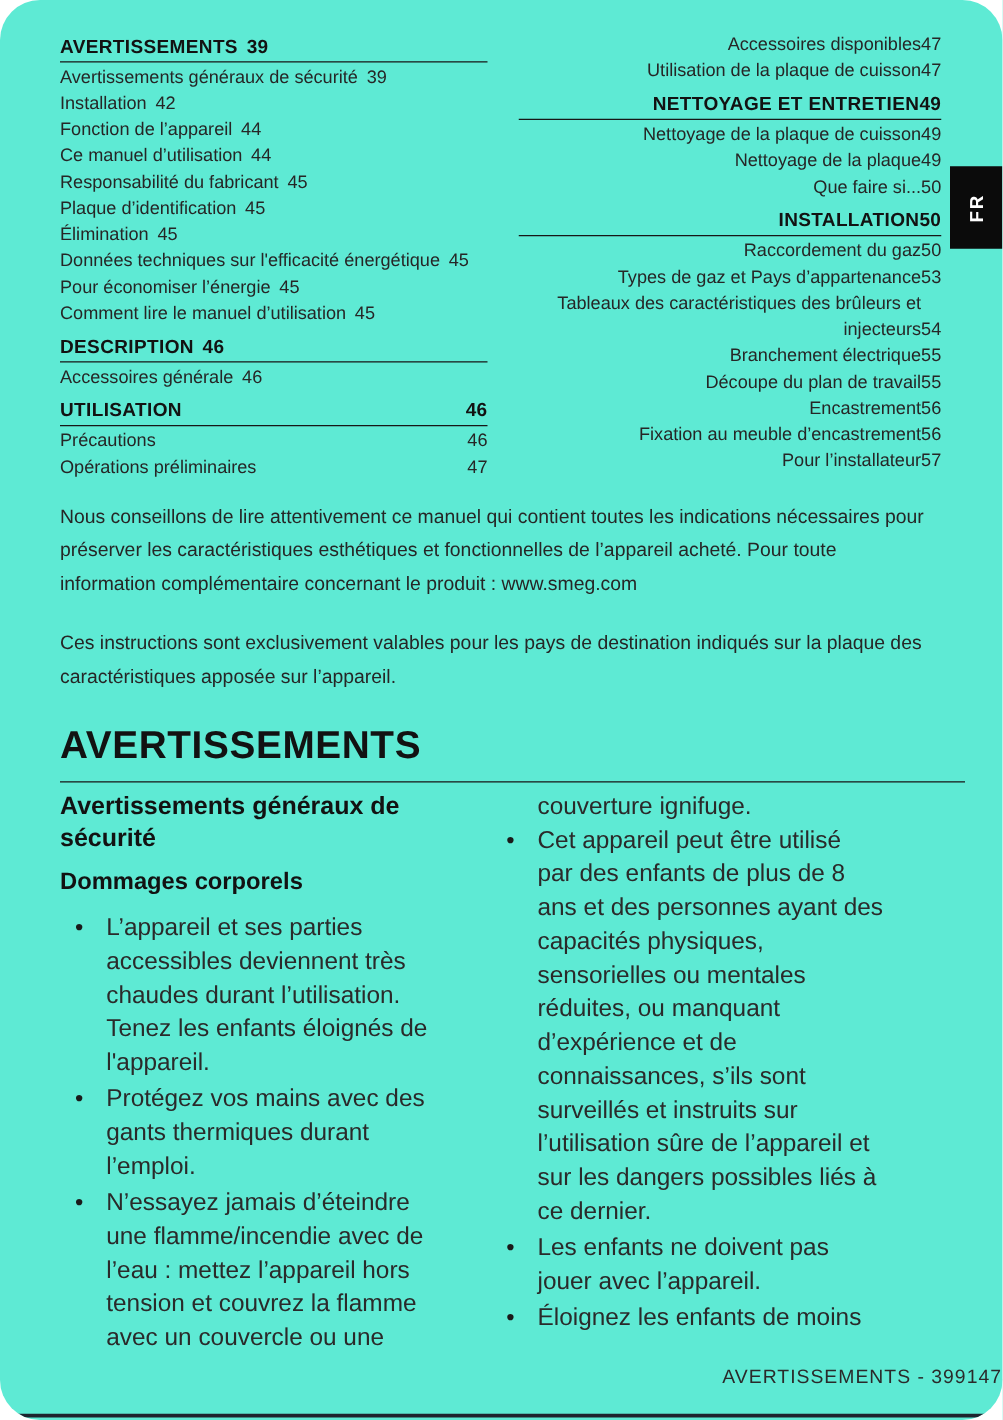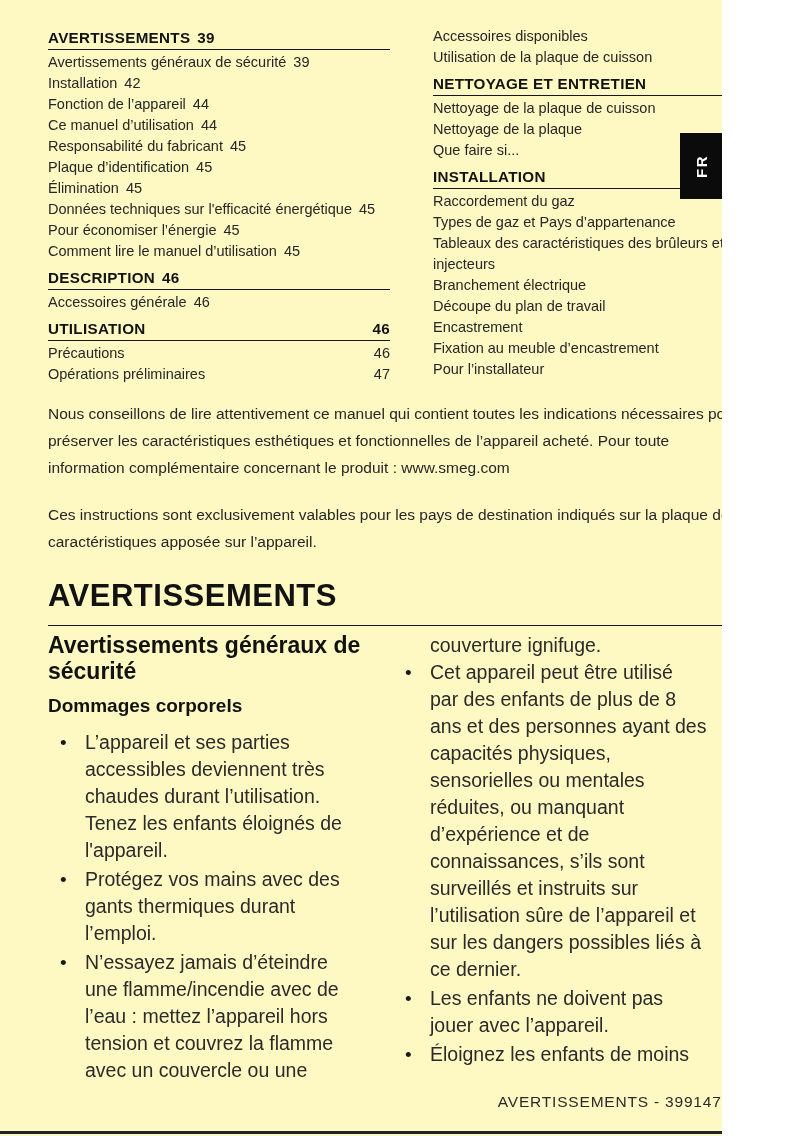--- a/index.html
+++ b/index.html
@@ -1,23 +1,23 @@
 <!DOCTYPE html>
 <html><head>
 <meta charset="utf-8">
 <style>
   html,body{margin:0;padding:0;background:#fff;}
   #page{
-    position:relative;width:722px;height:1136px;background:#fef9c3;
-    overflow:hidden;font-family:"Liberation Sans",sans-serif;color:#2a2a2a;
+    position:relative;width:802px;height:1136px;background:#5eead4;
+    overflow:hidden;font-family:"Liberation Sans",sans-serif;color:#2a2a2a;border-radius:32px;
   }
   
   .toc-col{position:absolute;top:26px;}
   #toc-left{left:48px;width:342px;}
-  #toc-right{left:433px;width:338px;}
+  #toc-right{left:415px;width:338px;text-align:right;}
   .toc-row{display:flex;align-items:flex-end;}
   .toc-row .lbl{white-space:pre-line;}
   .toc-row.inline{justify-content:flex-start;gap:7px;}
   .toc-row.right .lbl{flex:1;}
   .toc-row.item{font-size:14.5px;line-height:21px;color:#262626;}
   .toc-row.sec{
     font-weight:bold;font-size:15.2px;letter-spacing:0.3px;color:#121212;
     border-bottom:1.6px solid #161616;padding:3px 0 3px;margin:4px 0 2px;
   }
   #toc-left .toc-row.sec:first-child{margin-top:0;}
@@ -32,21 +32,21 @@
   
   #section-title{
     position:absolute;left:48px;top:578px;width:724px;
     font-size:31px;font-weight:bold;letter-spacing:0.5px;color:#121212;
     padding-bottom:11px;border-bottom:1.6px solid #161616;margin:0;
   }
   .body-col{position:absolute;top:632px;}
   #body-left{left:48px;width:345px;}
   #body-right{left:393px;width:352px;}
   .subheading{
-    font-size:23px;font-weight:bold;line-height:26px;color:#121212;
+    font-size:20px;font-weight:bold;line-height:26px;color:#121212;
     margin:0 0 9px 0;white-space:pre-line;
   }
   .subsubheading{
     font-size:19px;font-weight:bold;line-height:26px;color:#121212;
     margin:0 0 10px 0;
   }
   .blt{display:flex;margin-bottom:2px;}
   .blt .dot{
     width:37px;box-sizing:border-box;padding-left:12px;flex:none;
     font-size:19px;line-height:27px;color:#1a1a1a;

